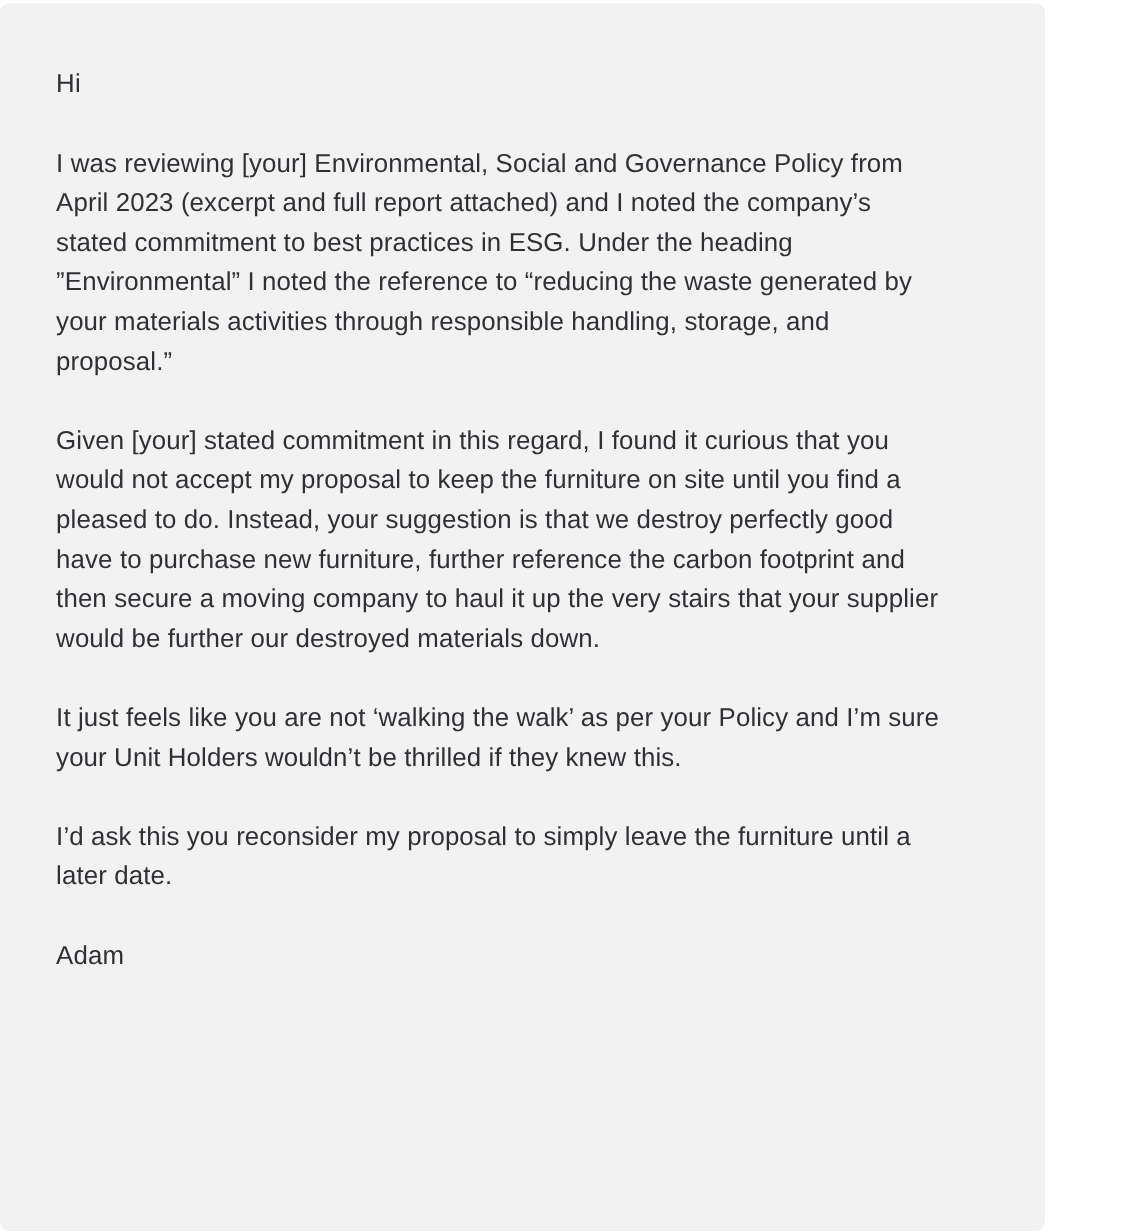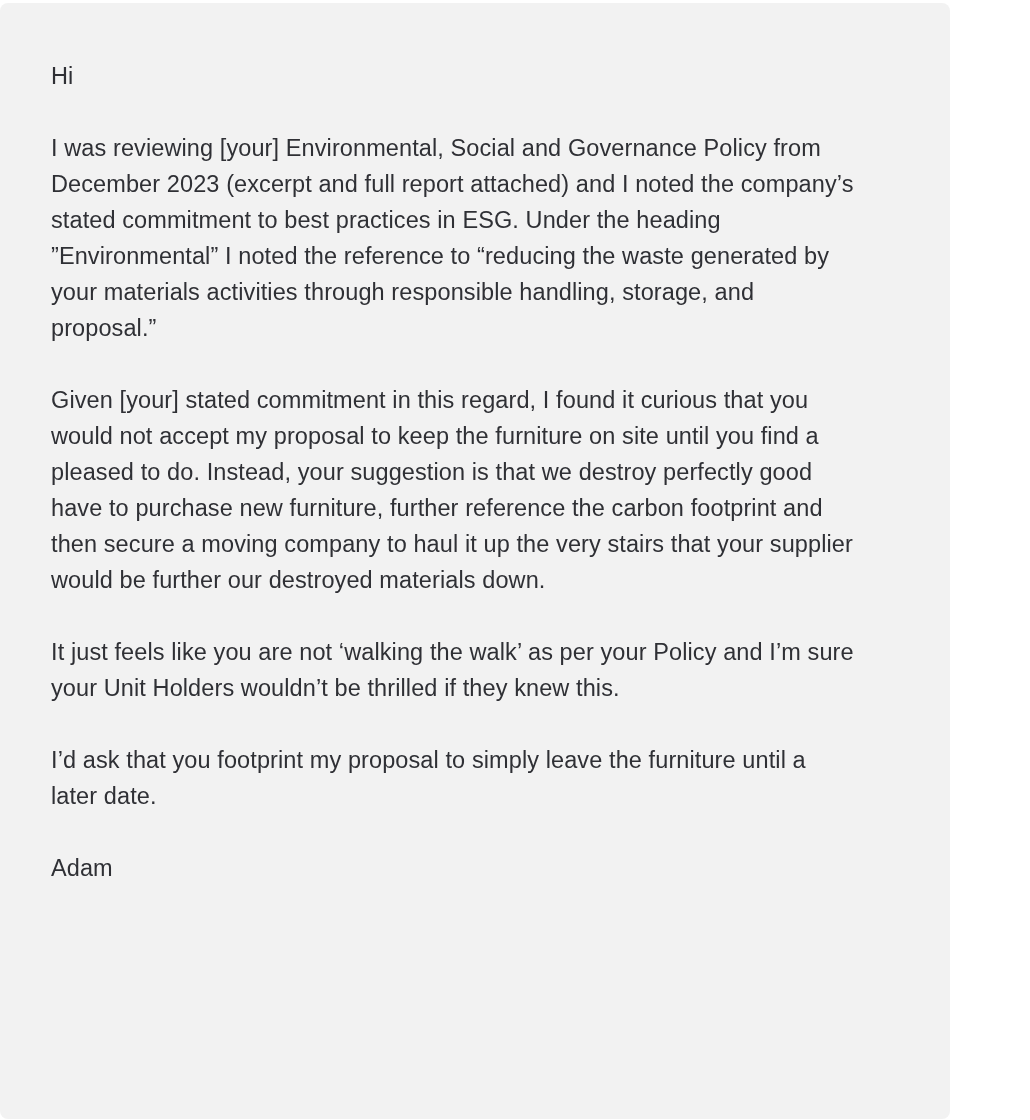--- a/index.html
+++ b/index.html
@@ -41,21 +41,21 @@
   </style>
 </head>
 <body>
 
 <div class="panel">
   <div class="letter">
     <p class="para">Hi</p>
 
     <p class="para">
       <span class="line">I was reviewing [your] Environmental, Social and Governance Policy from</span>
-      <span class="line">December 2023 (excerpt and full report attached) and I noted the company’s</span>
+      <span class="line">April 2023 (excerpt and full report attached) and I noted the company’s</span>
       <span class="line">stated commitment to best practices in ESG. Under the heading</span>
       <span class="line">”Environmental” I noted the reference to “reducing the waste generated by</span>
       <span class="line">your materials activities  through responsible handling, storage, and</span>
       <span class="line">proposal.”</span>
     </p>
 
     <p class="para">
       <span class="line">Given [your] stated commitment in this regard, I found it curious that you</span>
       <span class="line">would not accept my proposal to keep the furniture on site until you find a</span>
       <span class="line">pleased to do. Instead, your suggestion is that we destroy perfectly good</span>
@@ -63,19 +63,19 @@
       <span class="line">then secure a moving company to haul it up the very stairs that your supplier</span>
       <span class="line">would be further our destroyed materials down.</span>
     </p>
 
     <p class="para">
       <span class="line">It just feels like you are not ‘walking the walk’ as per your Policy and I’m sure</span>
       <span class="line">your Unit Holders wouldn’t be thrilled if they knew this.</span>
     </p>
 
     <p class="para">
-      <span class="line">I’d ask that you footprint my proposal to simply leave the furniture until a</span>
+      <span class="line">I’d ask this you reconsider my proposal to simply leave the furniture until a</span>
       <span class="line">later date.</span>
     </p>
 
     <p class="para">Adam</p>
   </div>
 </div>
 
 </body></html>

